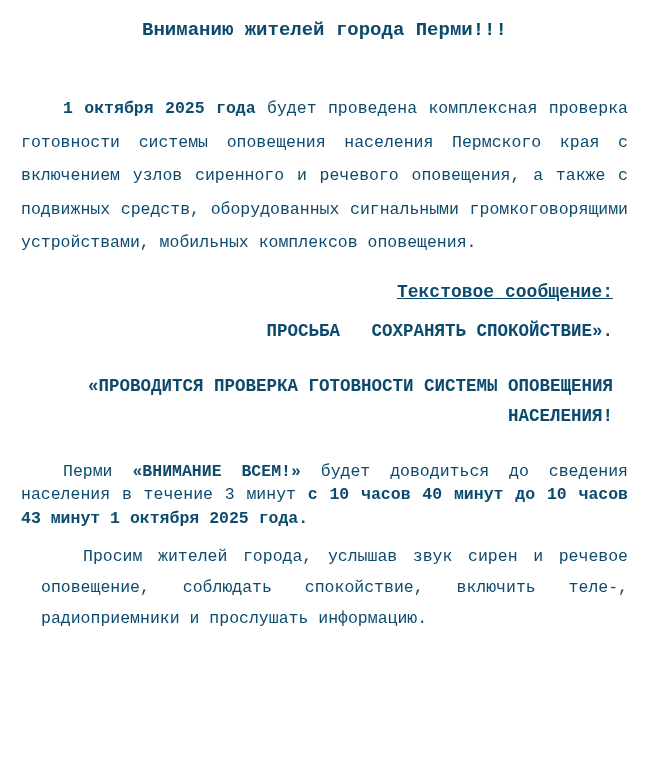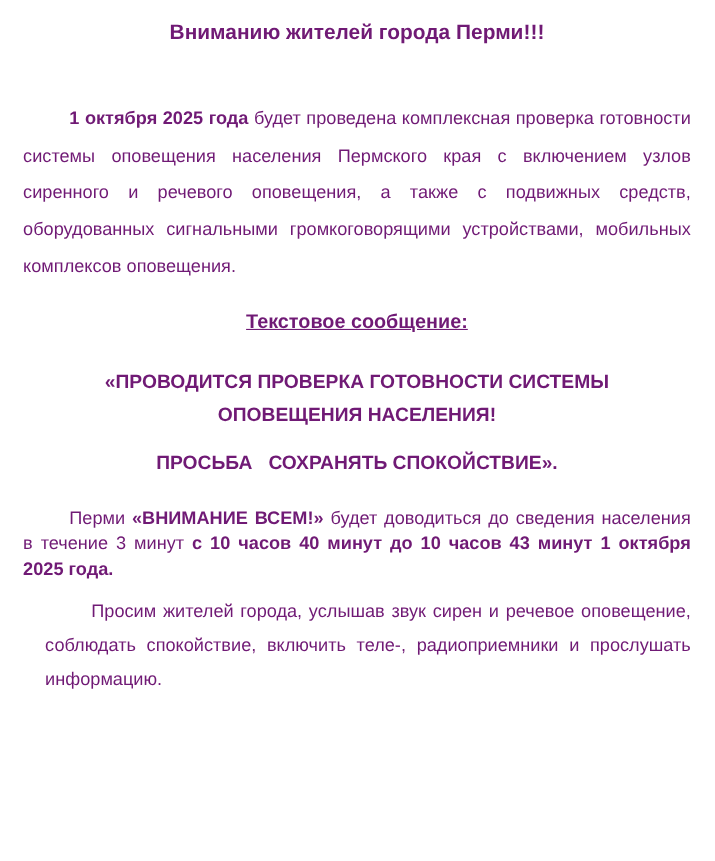--- a/index.html
+++ b/index.html
@@ -6,22 +6,22 @@
     margin: 0;
     padding: 0;
     background: #ffffff;
   }
   .page {
     position: relative;
     width: 650px;
     height: 783px;
     box-sizing: border-box;
     background: #ffffff;
-    color: #701a75;
-    font-family: Liberation Sans, sans-serif;
+    color: #0c4a6e;
+    font-family: Liberation Mono, monospace;
     padding: 20px 22px 0 21px;
     overflow: hidden;
   }
   .doc-title {
     margin: 0 0 52px 0;
     font-size: 19px;
     font-weight: bold;
     line-height: 20px;
     text-align: center;
   }
@@ -31,21 +31,21 @@
     text-align: justify;
     text-indent: 42px;
   }
   .para-intro {
     line-height: 33.5px;
     margin-top: 36px;
   }
   .heading {
     margin: 15px;
     font-weight: bold;
-    text-align: center;
+    text-align: right;
     font-size: 17.5px;
     line-height: 22px;
   }
   .heading-msg {
     margin-top: 21px;
     font-size: 18px;
   }
   .heading-msg .u {
     text-decoration: underline;
   }
@@ -82,22 +82,22 @@
 
 <div class="page">
 
   <h1 class="doc-title">Вниманию жителей города Перми!!!</h1>
 
   <p class="para-intro"><span class="b">1 октября 2025 года</span><span> будет проведена комплексная проверка готовности системы оповещения населения Пермского края с включением узлов сиренного и речевого оповещения, а также с подвижных средств, оборудованных сигнальными громкоговорящими устройствами, мобильных комплексов оповещения.</span></p>
 
   <h2 class="heading heading-msg"><span class="u">Текстовое сообщение:</span></h2>
 
 
+  <h2 class="heading heading-calm">ПРОСЬБА   СОХРАНЯТЬ СПОКОЙСТВИЕ».</h2>
+
   <h2 class="heading heading-check">«ПРОВОДИТСЯ ПРОВЕРКА ГОТОВНОСТИ СИСТЕМЫ ОПОВЕЩЕНИЯ НАСЕЛЕНИЯ!</h2>
-
-  <h2 class="heading heading-calm">ПРОСЬБА   СОХРАНЯТЬ СПОКОЙСТВИЕ».</h2>
 
   <p class="para-signal"><span>Перми </span><span class="b">«ВНИМАНИЕ ВСЕМ!»</span><span> будет доводиться до сведения населения в течение 3 минут </span><span class="b">с 10 часов 40 минут до 10 часов 43 минут 1 октября 2025 года.</span></p>
 
   <p class="para-request">Просим жителей города, услышав звук сирен и речевое оповещение, соблюдать спокойствие, включить теле-, радиоприемники и прослушать информацию.</p>
 
 
 </div>
 
 </body></html>

